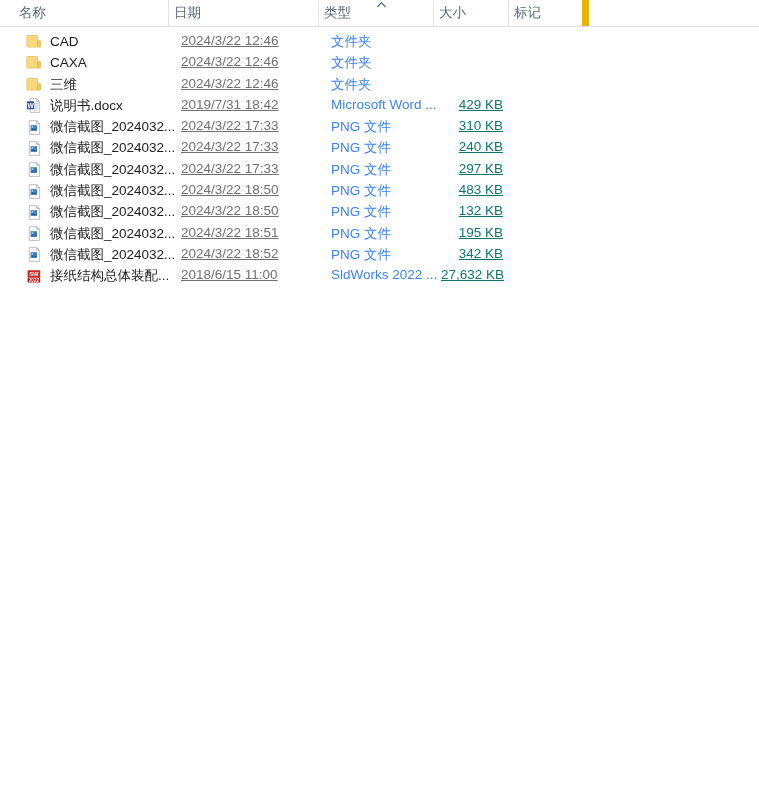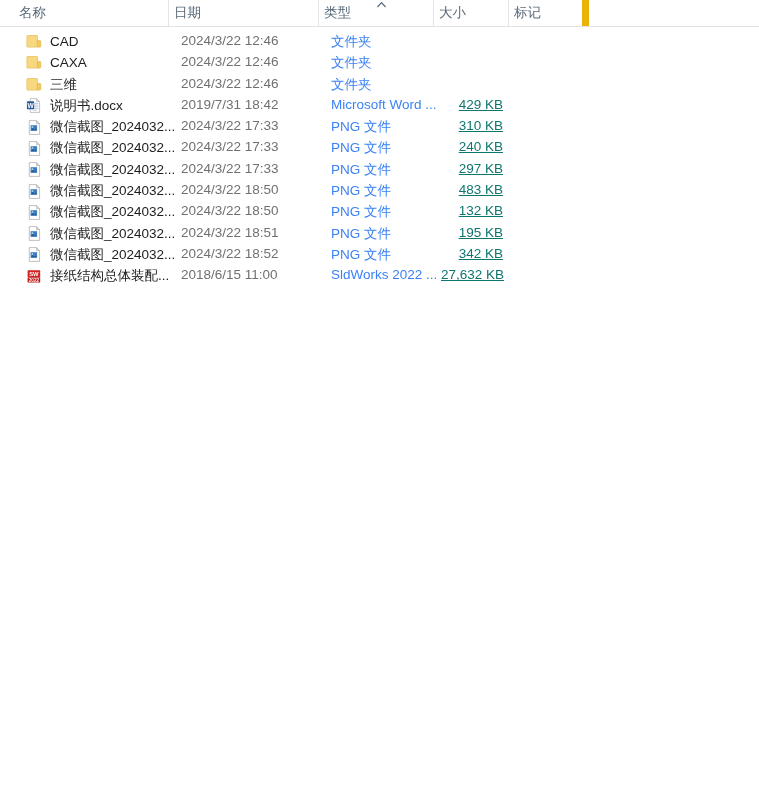--- a/index.html
+++ b/index.html
@@ -83,20 +83,21 @@
   }
   .cell-name .label {
     margin-left: 7px;
     overflow: hidden;
     text-overflow: ellipsis;
     white-space: nowrap;
   }
   .cell-date {
     color: #707070;
     padding-left: 5px;
+    text-decoration: underline;
   }
   .cell-type {
     color: #3b82f6;
     padding-left: 5px;
     overflow: hidden;
     text-overflow: ellipsis;
   }
   .cell-size {
     color: #0f766e;
     text-align: right;

